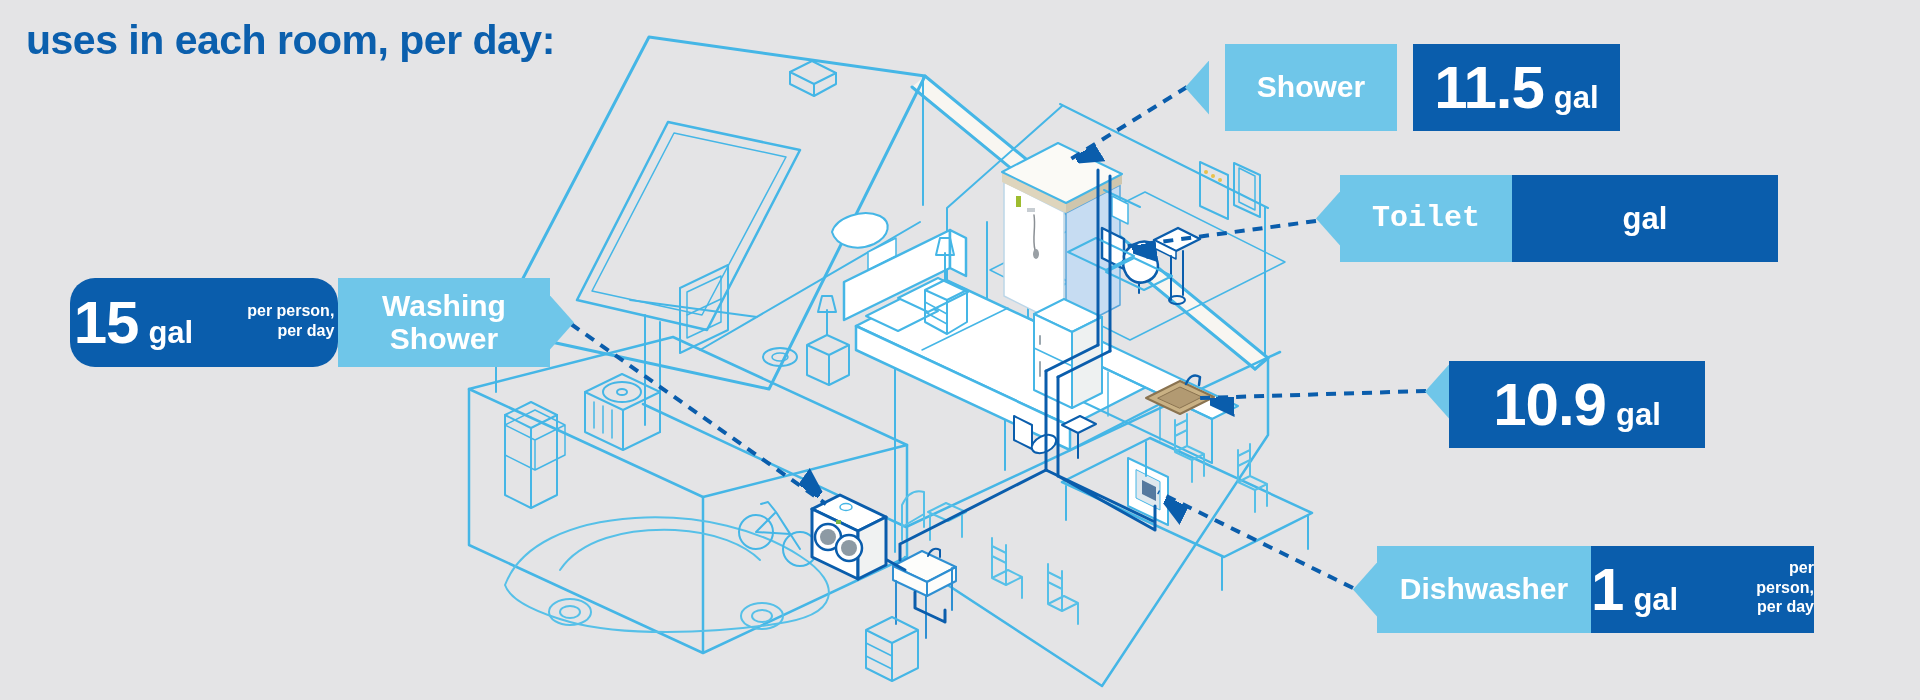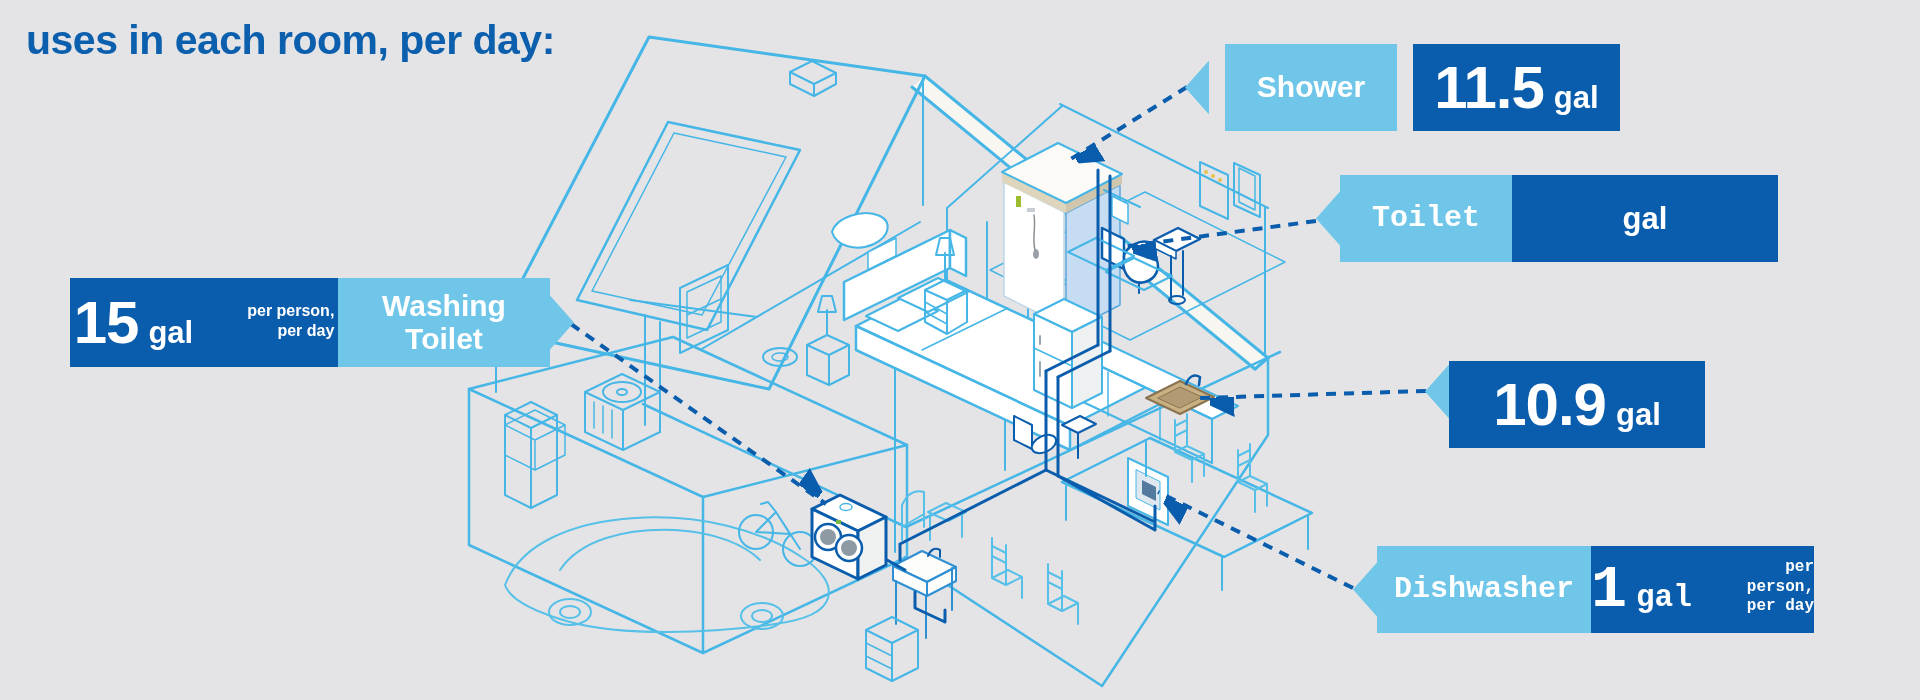--- a/index.html
+++ b/index.html
@@ -46,26 +46,26 @@
   }
   .co-shower{left:1185px;top:44px;gap:16px;}
   .co-shower .label-box{width:172px;}
   .co-shower .value-box{width:207px;}
   .co-toilet{left:1316px;top:175px;}
   .co-toilet .label-box{width:172px;font-family:Liberation Mono, monospace;}
   .co-toilet .value-box{width:266px;}
   .co-faucet{left:1425px;top:348px;}
   .co-faucet .label-box{width:170px;}
   .co-faucet .value-box{width:256px;margin-top:26px;}
-  .co-dishwasher{left:1353px;top:546px;font-family:Liberation Mono, monospace;}
+  .co-dishwasher{left:1353px;top:546px;}
   .co-dishwasher .label-box{width:214px;}
   .co-dishwasher .value-box{width:223px;}
   .co-washing{left:70px;top:278px;height:89px;}
   .co-washing .label-box{width:212px;}
-  .co-washing .value-box{width:268px;}
+  .co-washing .value-box{width:268px;border-radius:25px;}
 </style>
 </head>
 <body>
 
 <div id="stage">
 
   <svg id="house-layer" class="layer" width="1920" height="700" viewBox="0 0 1920 700">
     <g fill="none" stroke="#45b6e6" stroke-width="2" stroke-linejoin="round" stroke-linecap="round">
 
       <polygon points="925,76 1268,358 1255,369 912,87" fill="#f8f6f1" stroke="none"></polygon>
@@ -351,17 +351,17 @@
   <div class="callout co-washing">
     <div class="value-box">
       <span class="vgroup">
         <span class="num">15</span>
         <span class="unit">gal</span>
       </span>
       <span class="note">per person,
 per day</span>
     </div>
     <div class="label-box">Washing
-Toilet</div>
+Shower</div>
     <div class="tip tip-right"></div>
   </div>
 
 </div>
 
 </body></html>

